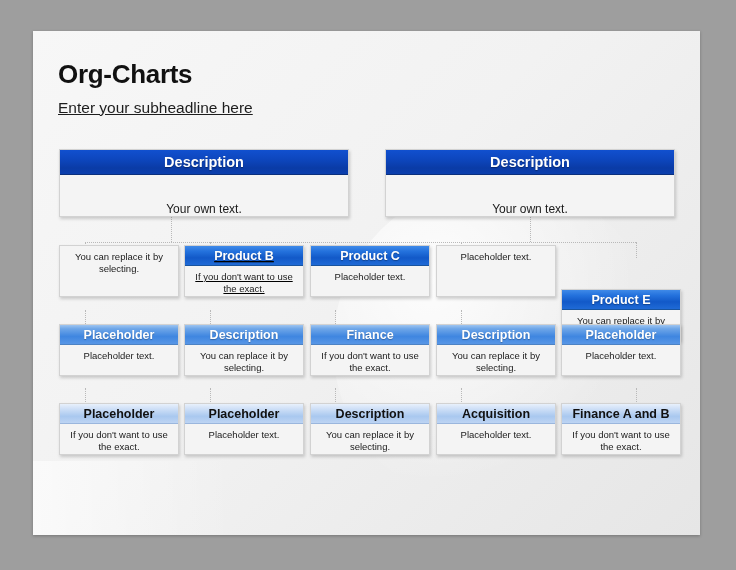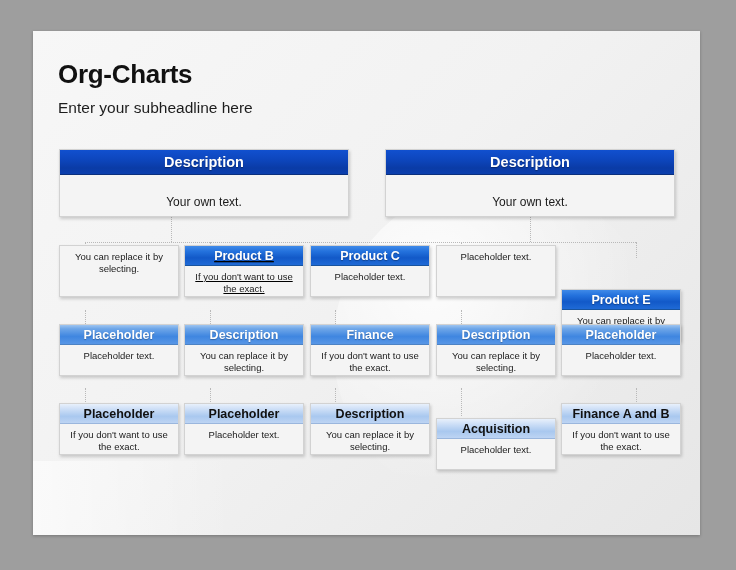--- a/index.html
+++ b/index.html
@@ -54,20 +54,21 @@
     font-weight: bold;
     color: #111111;
     letter-spacing: -0.3px;
   }
   #subtitle {
     position: absolute;
     left: 25px;
     top: 68px;
     font-size: 15.5px;
     color: #1d1d1d;
+    text-decoration: underline;
   }
 
   
   .conn-h {
     position: absolute;
     height: 0;
     border-top: 1px dotted #b9b9b9;
   }
   .conn-v {
     position: absolute;
@@ -104,21 +105,21 @@
     height: 25px;
     line-height: 25px;
     font-size: 14.5px;
     color: #ffffff;
     background: linear-gradient(180deg, #1150cf 0%, #0d46bd 40%, #0a3ba6 75%, #0b3fae 100%);
     border-bottom: 1px solid #0a2f7d;
     text-shadow: 0 1px 1px rgba(0,0,0,0.35);
   }
   .top-card .body {
     font-size: 12px;
-    padding-top: 20px;
+    padding-top: 27px;
   }
 
   
   .l1 { height: 52px; }
   .l1 .hdr {
     height: 20px;
     line-height: 20px;
     font-size: 12.5px;
     color: #ffffff;
     background: linear-gradient(180deg, #3f8ae8 0%, #2472dd 28%, #1259c8 62%, #1f6ad6 100%);
@@ -253,21 +254,21 @@
     <div class="body">If you don't want to use the exact.</div>
   </div>
   <div class="card l3" style="left:151px; top:372px; width:120px;">
     <div class="hdr">Placeholder</div>
     <div class="body">Placeholder text.</div>
   </div>
   <div class="card l3" style="left:277px; top:372px; width:120px;">
     <div class="hdr">Description</div>
     <div class="body">You can replace it by selecting.</div>
   </div>
-  <div class="card l3" style="left:403px; top:387px; width:120px;">
+  <div class="card l3" style="left:403px; top:372px; width:120px;">
     <div class="hdr">Acquisition</div>
     <div class="body">Placeholder text.</div>
   </div>
   <div class="card l3" style="left:528px; top:372px; width:120px;">
     <div class="hdr">Finance A and B</div>
     <div class="body">If you don't want to use the exact.</div>
   </div>
 
 </div>
 

